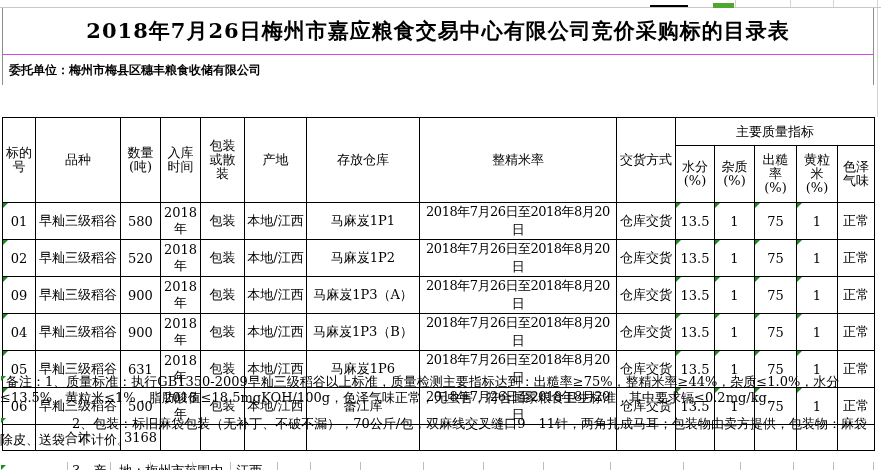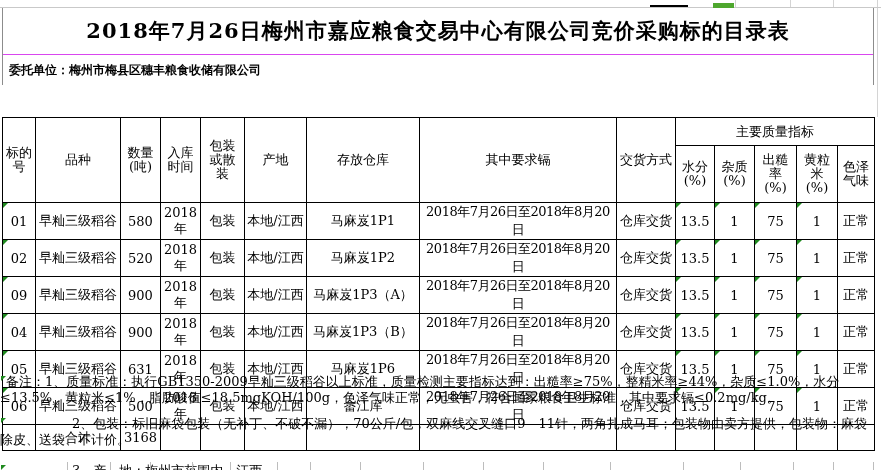--- a/index.html
+++ b/index.html
@@ -99,21 +99,21 @@
         <th rowspan="2">品种</th>
         <th rowspan="2" class="pre">数量
 (吨)</th>
         <th rowspan="2" class="pre">入库
 时间</th>
         <th rowspan="2" class="pre">包装
 或散
 装</th>
         <th rowspan="2">产地</th>
         <th rowspan="2">存放仓库</th>
-        <th rowspan="2">其中要求镉</th>
+        <th rowspan="2">整精米率</th>
         <th rowspan="2">交货方式</th>
         <th colspan="5" class="qgroup">主要质量指标</th>
       </tr>
       <tr>
         <th class="pre subhead">水分
 (%)</th>
         <th class="pre subhead">杂质
 (%)</th>
         <th class="pre subhead">出糙
 率

